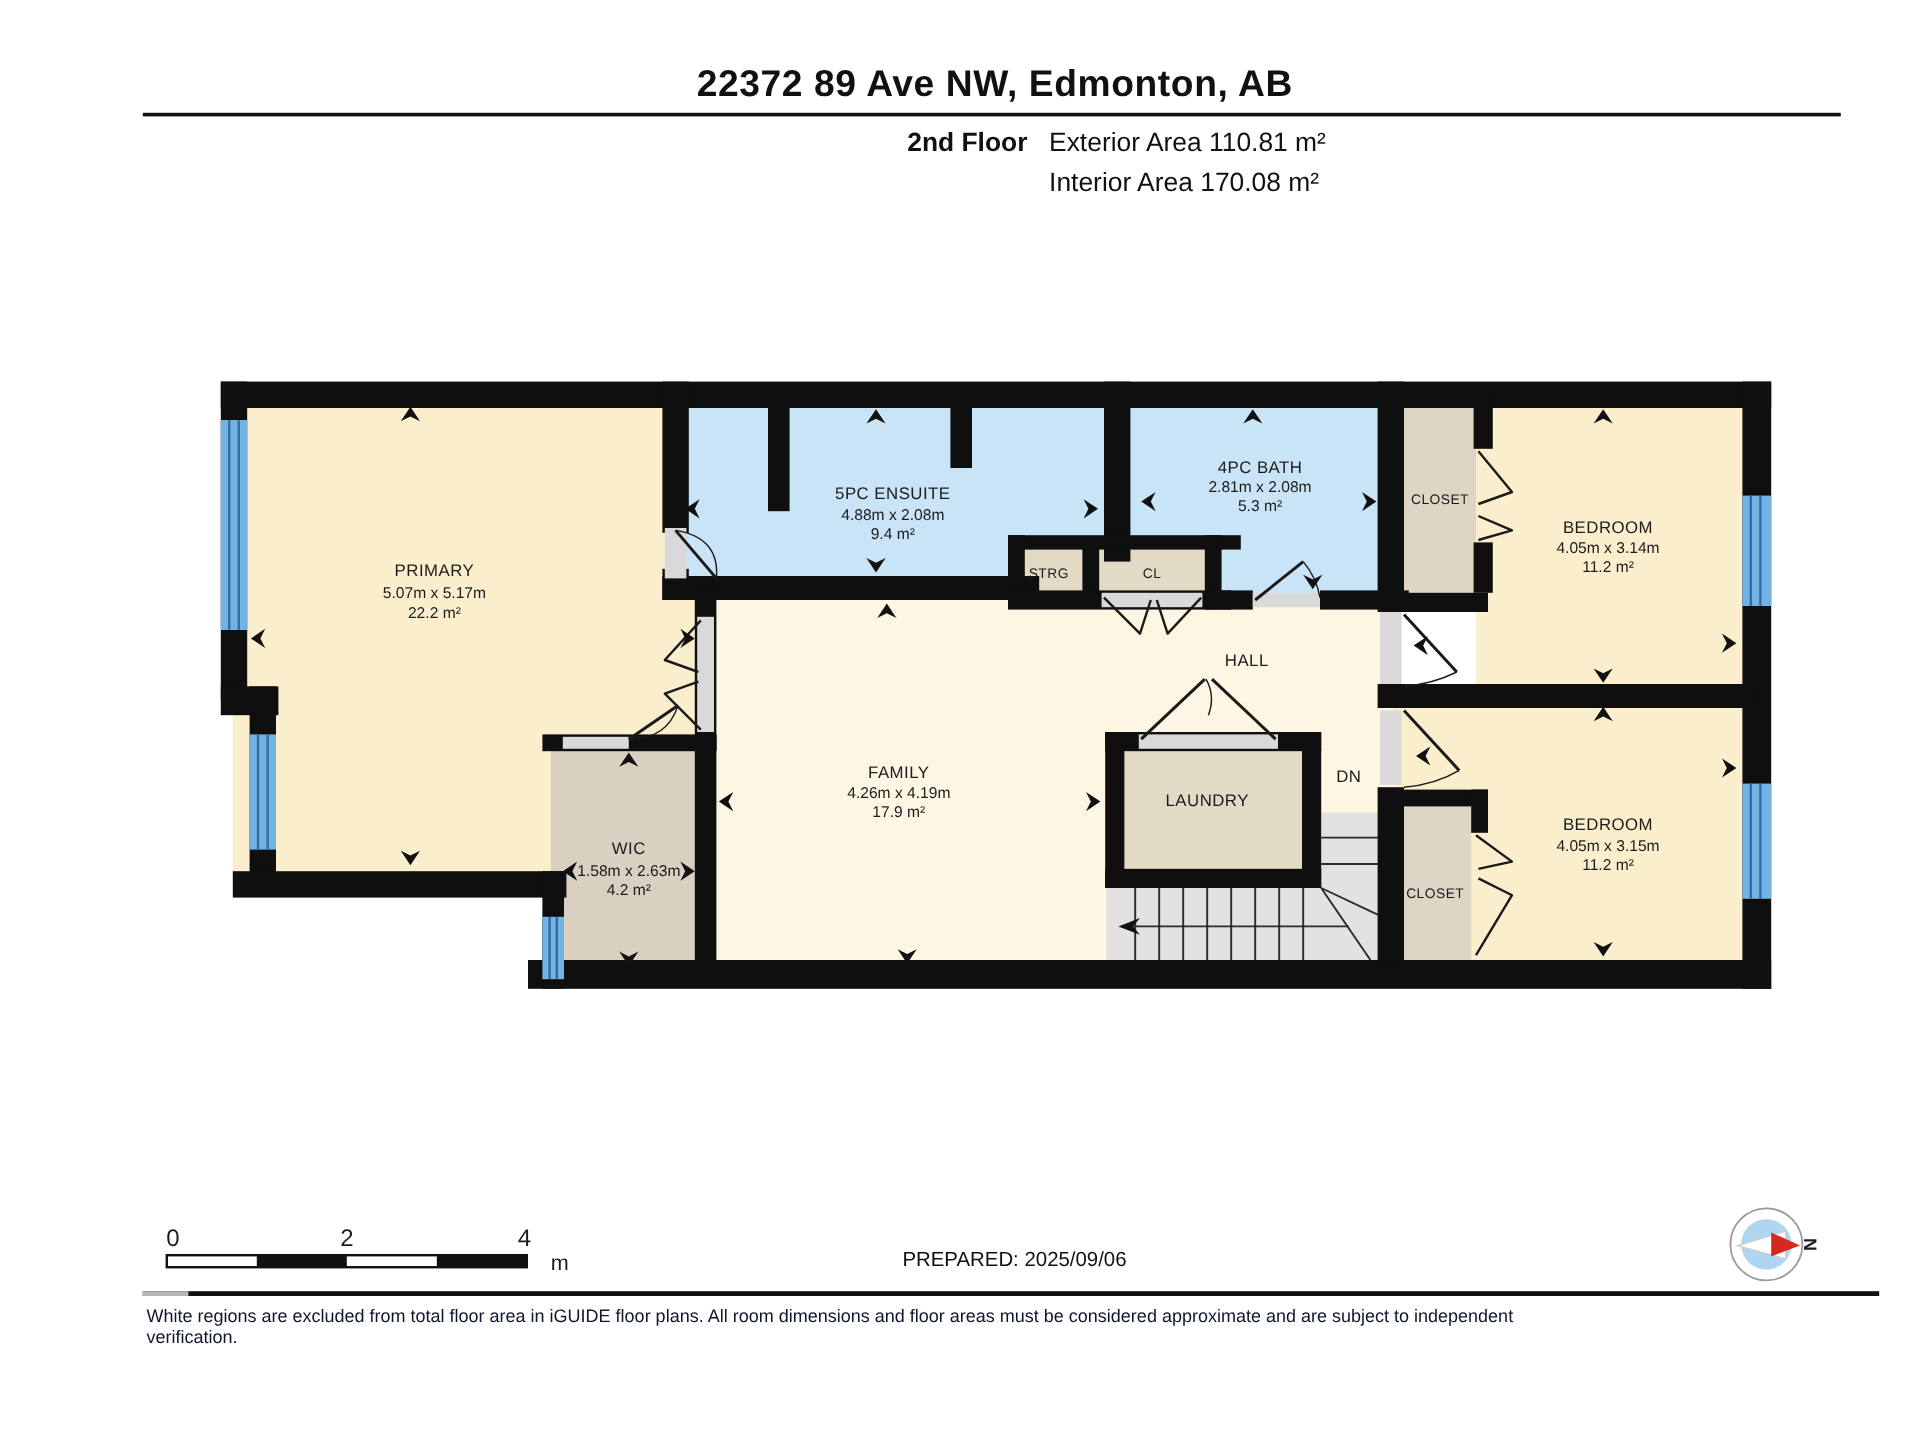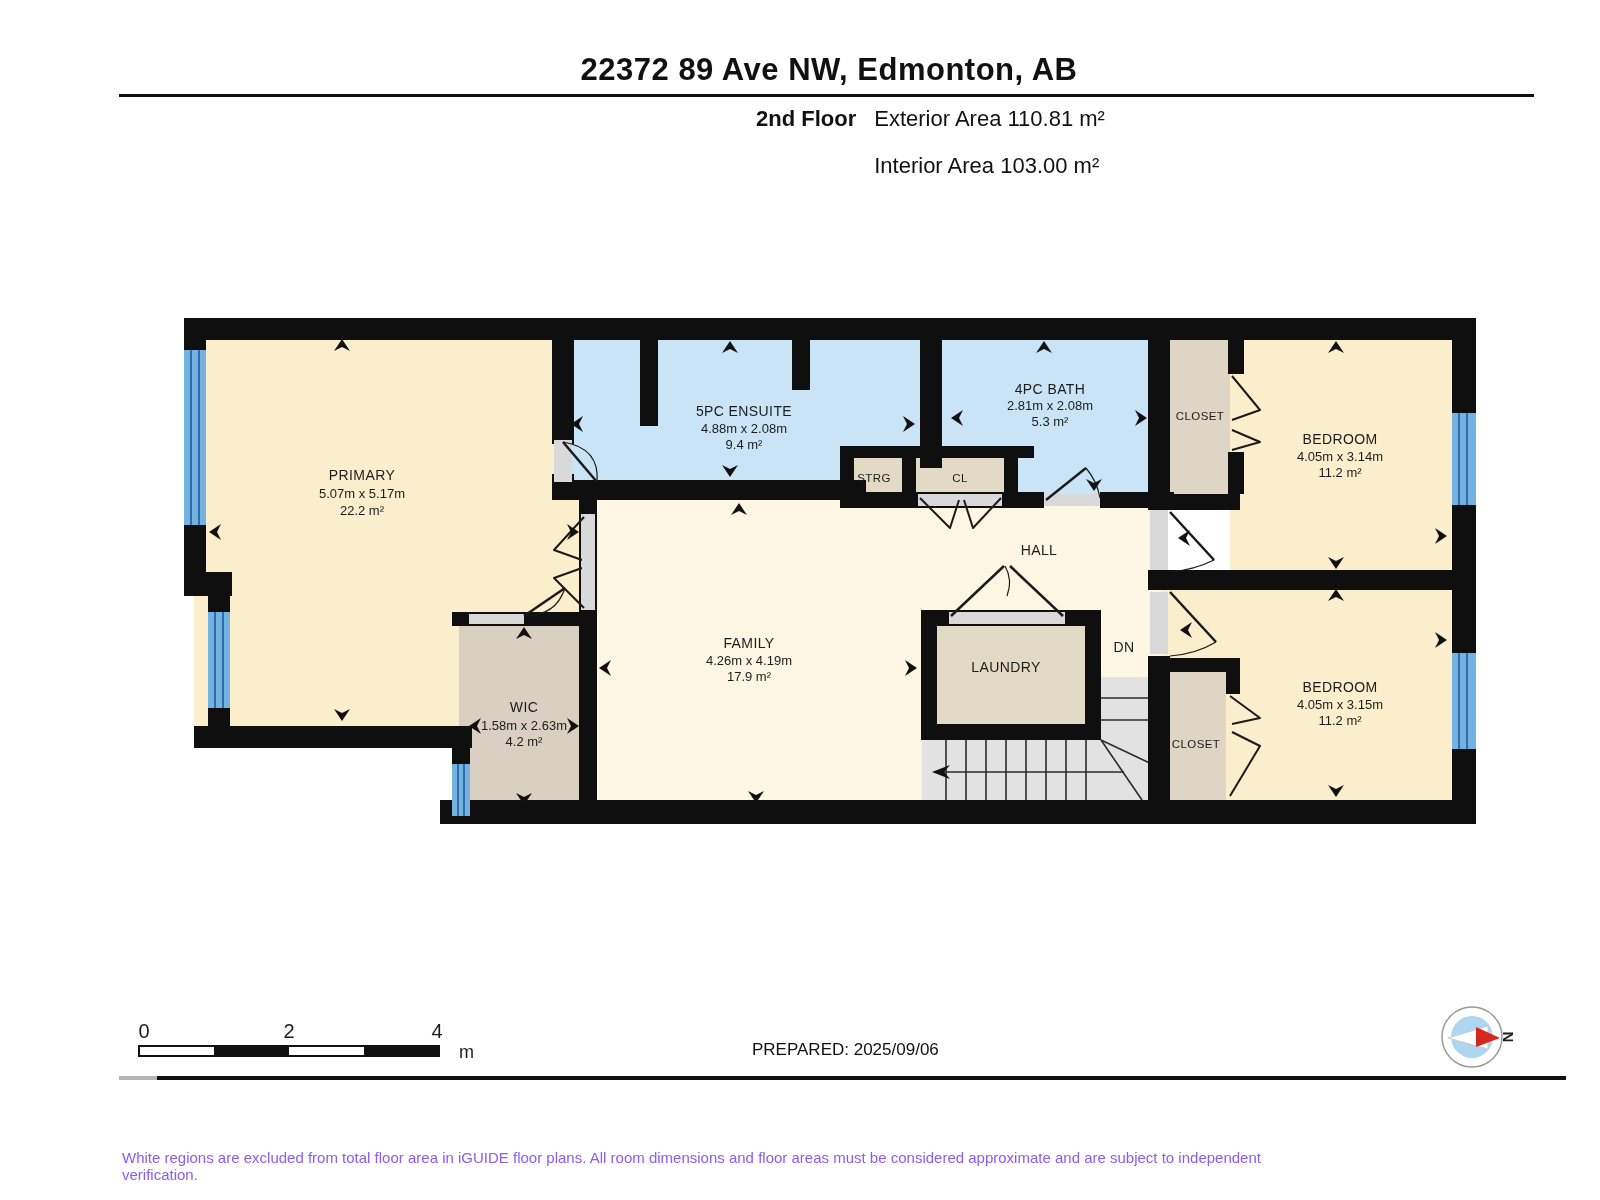--- a/index.html
+++ b/index.html
@@ -3,45 +3,45 @@
 <meta charset="utf-8">
 <style>
   html,body{margin:0;padding:0;background:#ffffff;}
   .page{position:relative;width:1600px;height:1200px;background:#fff;overflow:hidden;
         font-family:"Liberation Sans", sans-serif;color:#111;margin-left:44px;}
   .title{position:absolute;top:52px;left:0;width:1570px;text-align:center;
          font-size:31px;font-weight:700;letter-spacing:.5px;}
   .title-rule{position:absolute;top:94px;left:75px;width:1415px;height:3px;background:#111;}
   .floor-row{position:absolute;top:106px;left:712px;display:flex;gap:18px;font-size:22px;}
   .floor-label{font-weight:700;white-space:nowrap;}
-  .area-block{display:flex;flex-direction:column;gap:21px;white-space:nowrap;justify-content:space-between;}
+  .area-block{display:flex;flex-direction:column;gap:7px;white-space:nowrap;justify-content:space-between;}
   .prepared{position:absolute;top:1040px;left:708px;font-size:17px;}
   .footer-rule{position:absolute;top:1076px;left:75px;width:1447px;height:4px;background:#111;}
   .footer-rule-gray{position:absolute;top:1076px;left:75px;width:38px;height:4px;background:#b5b5b5;}
-  .disclaimer{position:absolute;top:1149px;left:78px;width:1200px;font-size:15px;color:#8b5cf6;}
+  .disclaimer{position:absolute;top:1089px;left:78px;width:1200px;font-size:15px;color:#0f172a;}
   svg text{font-family:"Liberation Sans", sans-serif;fill:#1c1c1c;}
   .rname{font-size:14px;letter-spacing:.4px;}
   .rdim{font-size:13px;}
   .rsmall{font-size:11.5px;letter-spacing:.4px;}
   .tick{font-size:20px;}
   .unit{font-size:18px;}
   .north{font-size:15px;font-weight:700;}
 </style>
 </head>
 <body>
 
 <div class="page">
 
   <div class="title">22372 89 Ave NW, Edmonton, AB</div>
   <div class="title-rule"></div>
   <div class="floor-row">
     <span class="floor-label">2nd Floor</span>
     <span class="area-block">
       <span>Exterior Area 110.81 m²</span>
-      <span>Interior Area 103.00 m²</span>
+      <span>Interior Area 170.08 m²</span>
     </span>
   </div>
 
   <svg width="1600" height="1200" viewBox="0 0 1600 1200" style="position:absolute;left:0;top:0">
 
     <g>
       <rect x="150" y="330" width="400" height="405" fill="#fbeecd"></rect>
       <rect x="518" y="328" width="370" height="165" fill="#c9e4f6"></rect>
       <rect x="886" y="328" width="232" height="172" fill="#c9e4f6"></rect>
       <rect x="1126" y="328" width="62" height="170" fill="#ded5c4"></rect>

